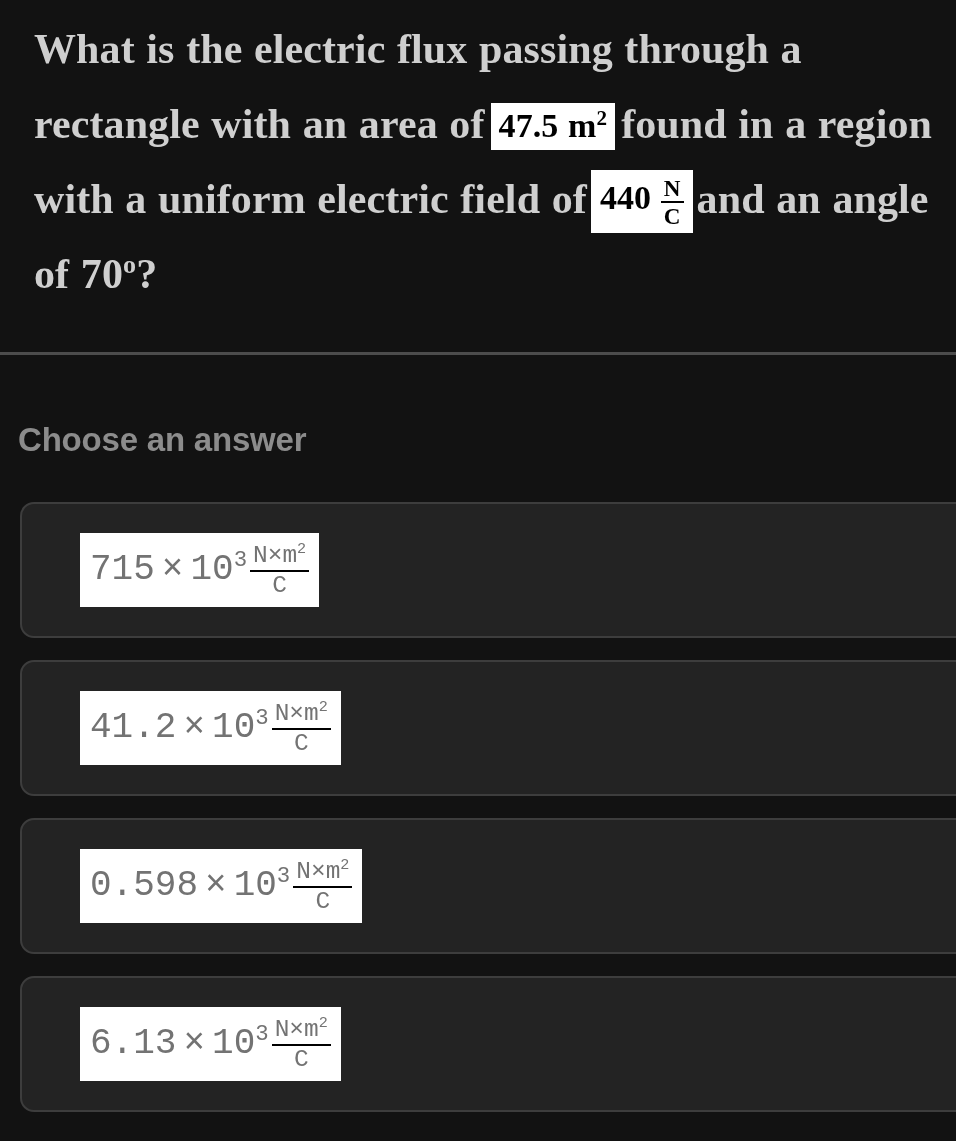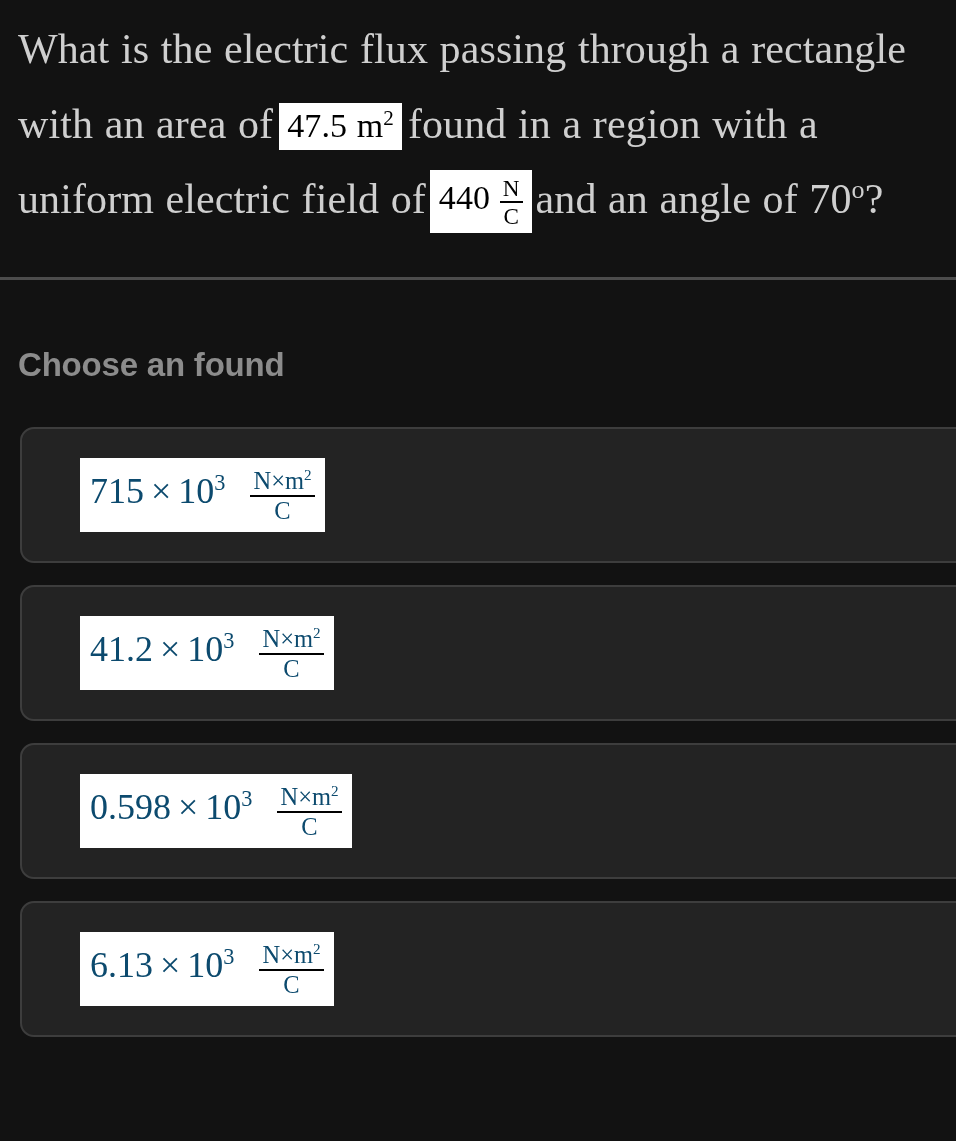--- a/index.html
+++ b/index.html
@@ -18,24 +18,25 @@
   
   #question-section {
     padding: 0;
     box-sizing: border-box;
   }
   #question-text {
     font-family: "Liberation Serif", serif;
     color: #cfcfcf;
     font-size: 42px;
     line-height: 75px;
-    padding: 12px 20px 0 18px;
+    padding: 12px 20px 0 34px;
     box-sizing: border-box;
     letter-spacing: 0.1px;
     word-spacing: 1px;
+    font-weight: bold;
   }
   .deg {
     font-size: 0.62em;
     vertical-align: super;
     line-height: 0;
   }
 
   
   .math-chip {
     display: inline-block;
@@ -119,49 +120,49 @@
     width: 1010px;          
     box-sizing: border-box;
     margin-bottom: 22px;
     display: flex;
     align-items: center;
     cursor: pointer;
   }
   .answer-math {
     margin-left: 58px;
     background: #ffffff;
-    color: #0c4a6e;
-    font-family: Liberation Serif, serif;
+    color: #737373;
+    font-family: Liberation Mono, monospace;
     font-size: 36px;
     line-height: 1;
     padding: 9px 10px 10px 10px;
     white-space: nowrap;
     display: inline-block;
   }
   .answer-math .frac {
-    margin-left: 25px;
+    margin-left: 3px;
   }
   .answer-math .times {
     margin: 0 7px;
   }
 </style>
 </head>
 <body>
 
 <div id="question-section">
 
   <div id="question-text">
     <span>What is the electric flux passing through a rectangle with an area of</span><span class="math-chip math-inline-area"><span>47.5</span>&nbsp;<span>m</span><span class="sup">2</span></span><span>found in a region with a uniform electric field of</span><span class="math-chip math-inline-field"><span>440</span>&nbsp;<span class="frac"><span class="num">N</span><span class="den">C</span></span></span><span>and an angle of 70</span><span class="deg">o</span><span>?</span>
   </div>
 
   <div id="section-divider"></div>
 </div>
 
 <div id="answers-section">
-  <div id="choose-an-answer">Choose an found</div>
+  <div id="choose-an-answer">Choose an answer</div>
 
   <div id="answer-list">
 
     <div class="answer-card">
       <span class="answer-math"><span>715</span><span class="times">×</span><span>10</span><span class="sup">3</span><span class="frac"><span class="num"><span>N</span><span>×</span><span>m</span><span class="sup">2</span></span><span class="den">C</span></span></span>
     </div>
 
     <div class="answer-card">
       <span class="answer-math"><span>41.2</span><span class="times">×</span><span>10</span><span class="sup">3</span><span class="frac"><span class="num"><span>N</span><span>×</span><span>m</span><span class="sup">2</span></span><span class="den">C</span></span></span>
     </div>

